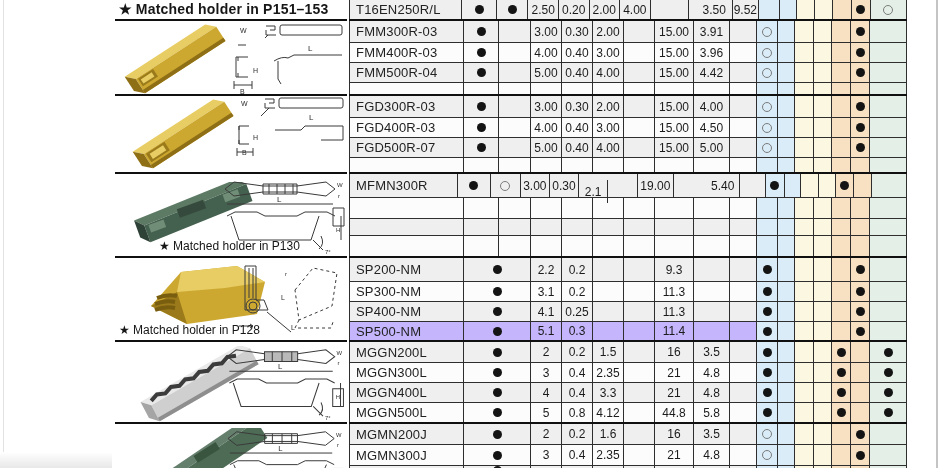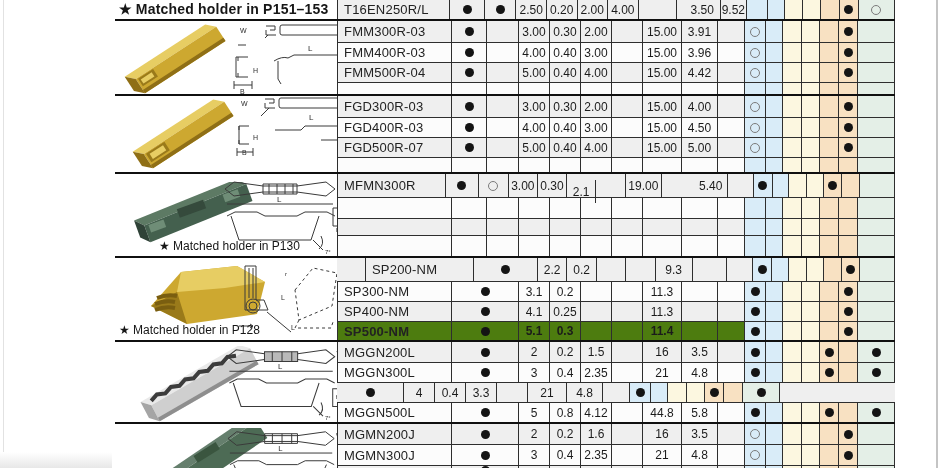--- a/index.html
+++ b/index.html
@@ -19,21 +19,21 @@
   #sec3{top:174px;height:84px;}
   #sec4{top:258px;height:84px;}
   #sec5{top:342px;height:82px;}
   #sec6{top:424px;height:44px;border-bottom:none;}
   .star-label{position:absolute;color:#161616;white-space:nowrap;}
   .lbl-top{left:4px;top:1px;font-size:14px;font-weight:600;letter-spacing:.2px;}
   .lbl-p130{left:44px;bottom:3px;font-size:12px;}
   .lbl-p128{left:4px;bottom:3px;font-size:12px;}
   .art{position:absolute;}
   
-  #table{position:absolute;left:337px;top:0;width:558px;height:468px;}
+  #table{position:absolute;left:349px;top:0;width:558px;height:468px;}
   .trow{display:flex;box-sizing:border-box;width:558px;}
   .tcell{box-sizing:border-box;border-right:1px solid #2e2e2e;height:100%;
          display:flex;align-items:center;justify-content:center;
          font-size:12px;color:#1b1b1b;overflow:hidden;}
   .tcell.model{justify-content:flex-start;padding-left:6px;font-size:13px;
                letter-spacing:.2px;border-left:1px solid #2e2e2e;color:#222;}
   .dot{width:9px;height:9px;border-radius:50%;background:#141414;flex:0 0 auto;}
   .ring{width:10px;height:10px;border-radius:50%;border:1.5px solid #7b7b7b;
         box-sizing:border-box;flex:0 0 auto;}
   .partial .dot{align-self:flex-start;margin-top:0;}
@@ -506,21 +506,21 @@
         <div class="tcell" style="width: 36px;"></div>
         <div class="tcell" style="width: 27px;"></div>
         <div class="tcell" style="width: 21px; background: rgb(217, 236, 248);"></div>
         <div class="tcell" style="width: 17px; background: rgb(217, 236, 248);"></div>
         <div class="tcell" style="width: 19px; background: rgb(252, 247, 224);"></div>
         <div class="tcell" style="width: 18px; background: rgb(252, 247, 224);"></div>
         <div class="tcell" style="width: 19px; background: rgb(248, 225, 194);"></div>
         <div class="tcell" style="width: 19px; background: rgb(248, 225, 194);"></div>
         <div class="tcell" style="width: 37px; background: rgb(228, 239, 231);"></div>
       </div>
-      <div class="trow" style="height: 24px; border-bottom: 1px solid rgb(46, 46, 46); background: rgb(239, 239, 239); padding-left: 28px;">
+      <div class="trow" style="height: 24px; border-bottom: 1px solid rgb(46, 46, 46); background: rgb(239, 239, 239);">
         <div class="tcell model" style="width: 115px;">SP200-NM</div>
         <div class="tcell" style="width: 67px;">
           <span class="dot"></span>
         </div>
         <div class="tcell" style="width: 31px;">2.2</div>
         <div class="tcell" style="width: 31px;">0.2</div>
         <div class="tcell" style="width: 31px;"></div>
         <div class="tcell" style="width: 31px;"></div>
         <div class="tcell" style="width: 39px;">9.3</div>
         <div class="tcell" style="width: 36px;"></div>
@@ -578,21 +578,21 @@
         </div>
         <div class="tcell" style="width: 17px; background: rgb(217, 236, 248);"></div>
         <div class="tcell" style="width: 19px; background: rgb(252, 247, 224);"></div>
         <div class="tcell" style="width: 18px; background: rgb(252, 247, 224);"></div>
         <div class="tcell" style="width: 19px; background: rgb(248, 225, 194);"></div>
         <div class="tcell" style="width: 19px; background: rgb(248, 225, 194);">
           <span class="dot"></span>
         </div>
         <div class="tcell" style="width: 37px; background: rgb(228, 239, 231);"></div>
       </div>
-      <div class="trow" style="height: 20px; border-bottom: 2px solid rgb(16, 16, 16); background: #4d7c0f; font-weight: bold;">
+      <div class="trow" style="height: 20px; border-bottom: 2px solid rgb(16, 16, 16); background: #c4b5fd;">
         <div class="tcell model" style="width: 115px;">SP500-NM</div>
         <div class="tcell" style="width: 67px;">
           <span class="dot"></span>
         </div>
         <div class="tcell" style="width: 31px;">5.1</div>
         <div class="tcell" style="width: 31px;">0.3</div>
         <div class="tcell" style="width: 31px;"></div>
         <div class="tcell" style="width: 31px;"></div>
         <div class="tcell" style="width: 39px;">11.4</div>
         <div class="tcell" style="width: 36px;"></div>
@@ -655,20 +655,21 @@
         <div class="tcell" style="width: 18px; background: rgb(252, 247, 224);"></div>
         <div class="tcell" style="width: 19px; background: rgb(248, 225, 194);">
           <span class="dot"></span>
         </div>
         <div class="tcell" style="width: 19px; background: rgb(248, 225, 194);"></div>
         <div class="tcell" style="width: 37px; background: rgb(228, 239, 231);">
           <span class="dot"></span>
         </div>
       </div>
       <div class="trow" style="height: 20px; border-bottom: 1px solid rgb(46, 46, 46); background: rgb(239, 239, 239);">
+        <div class="tcell model" style="width: 115px;">MGGN400L</div>
         <div class="tcell" style="width: 67px;">
           <span class="dot"></span>
         </div>
         <div class="tcell" style="width: 31px;">4</div>
         <div class="tcell" style="width: 31px;">0.4</div>
         <div class="tcell" style="width: 31px;">3.3</div>
         <div class="tcell" style="width: 31px;"></div>
         <div class="tcell" style="width: 39px;">21</div>
         <div class="tcell" style="width: 36px;">4.8</div>
         <div class="tcell" style="width: 27px;"></div>

